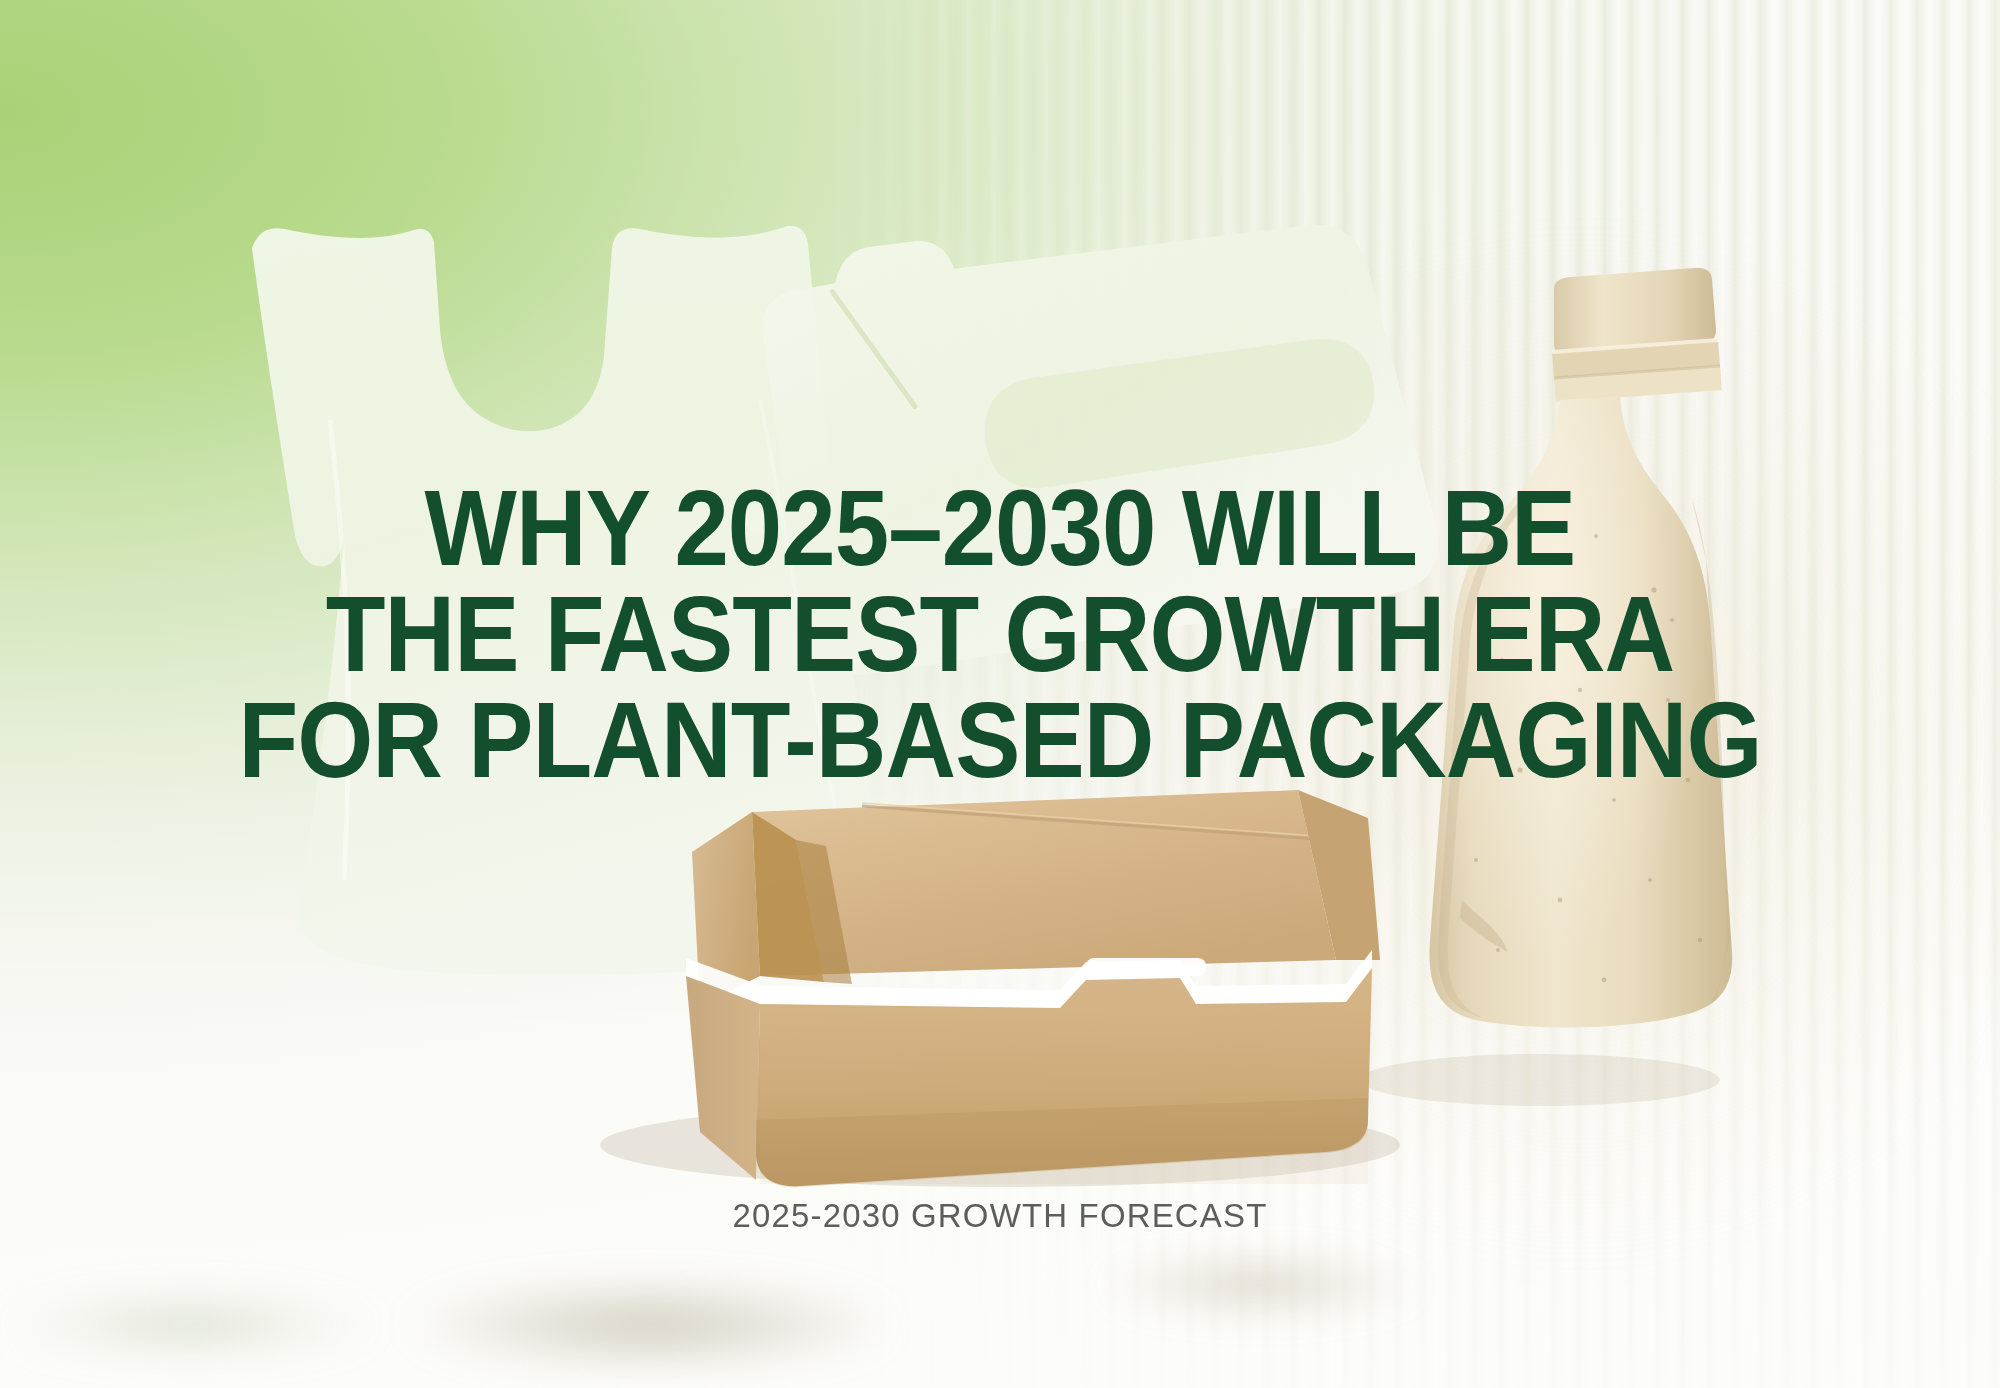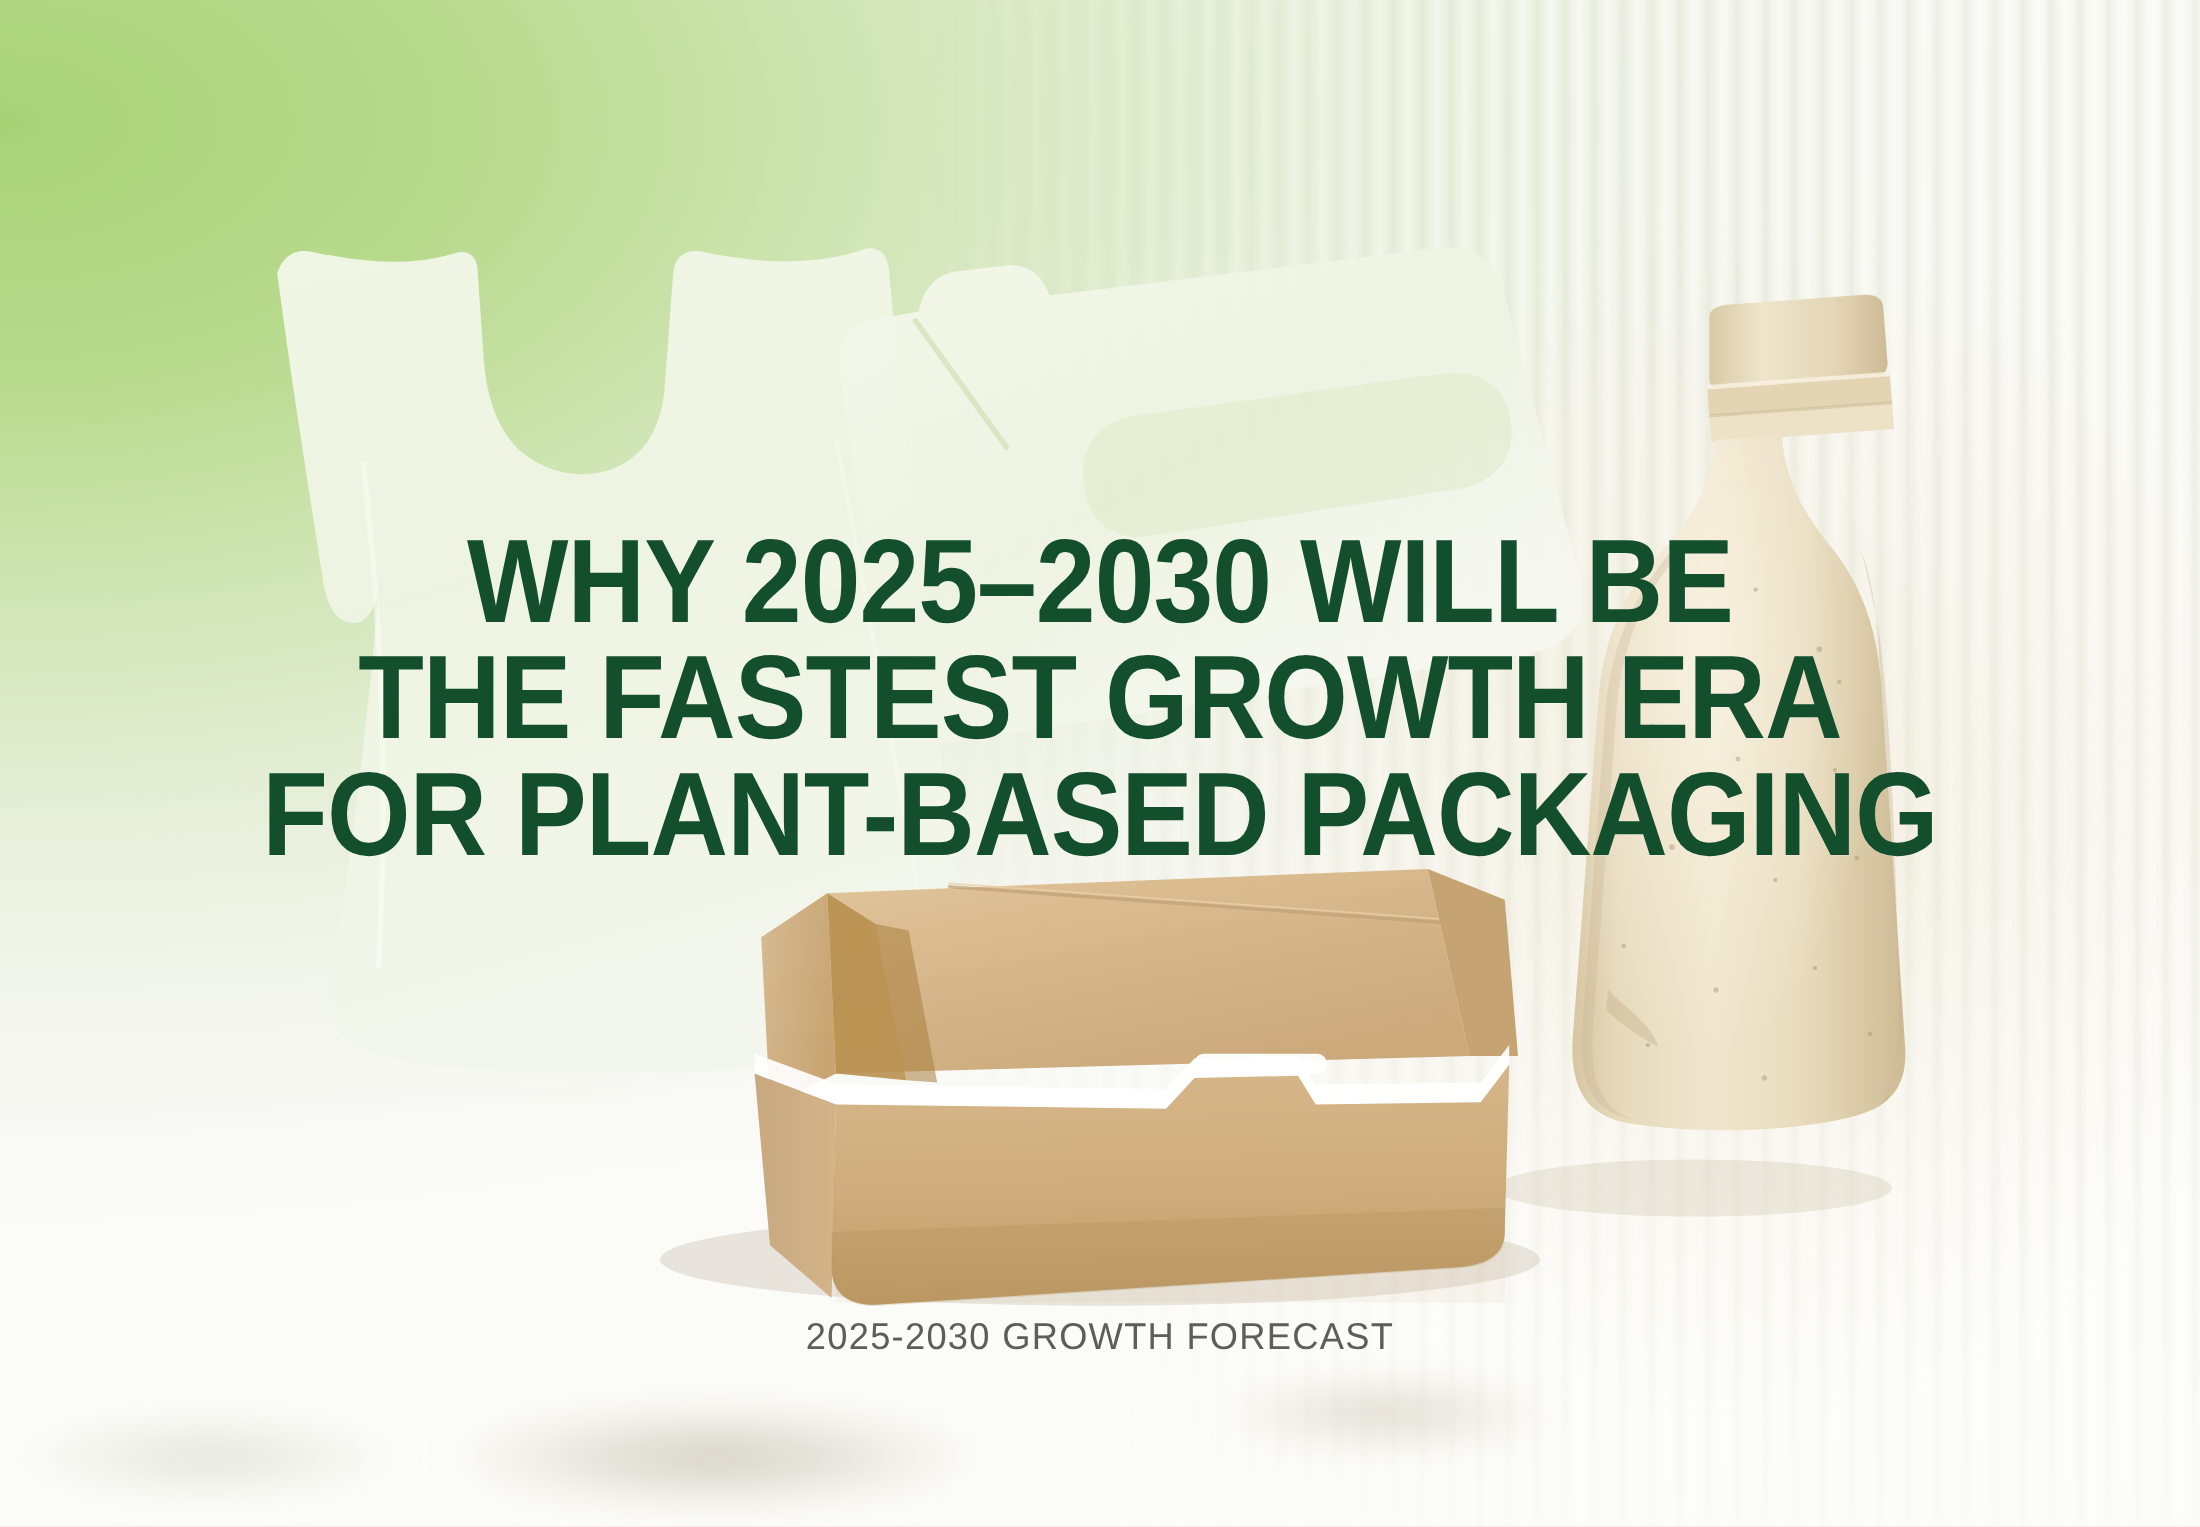--- a/index.html
+++ b/index.html
@@ -6,21 +6,21 @@
     margin: 0;
     padding: 0;
     background: #ffffff;
   }
   #stage {
     position: relative;
     width: 2000px;
     height: 1388px;
     overflow: hidden;
     font-family: "Liberation Sans", sans-serif;
-    background: #f9a8d4;
+    background: #bef264;
   }
 
   
   .bg-base {
     position: absolute;
     inset: 0;
     background:
       radial-gradient(120% 95% at 0% 8%, #a9d277 0%, #b8da8d 18%, #d2e6b8 34%, #e9f0dd 50%, #f2f4ea 62%, #f7f7f2 74%, #fafaf6 100%);
   }
   

